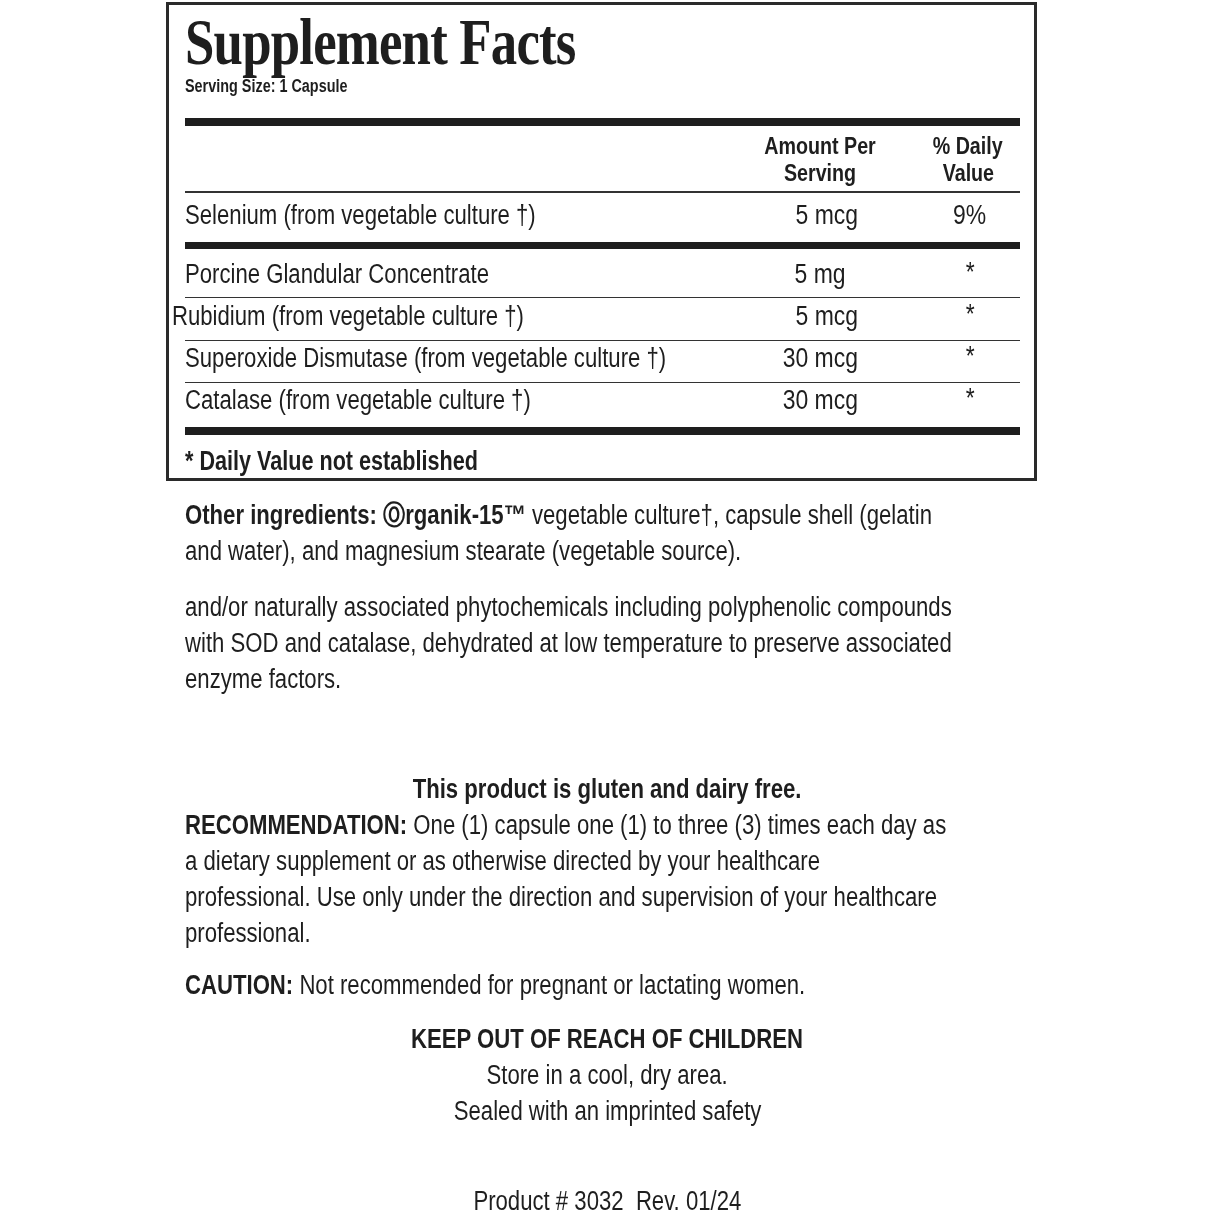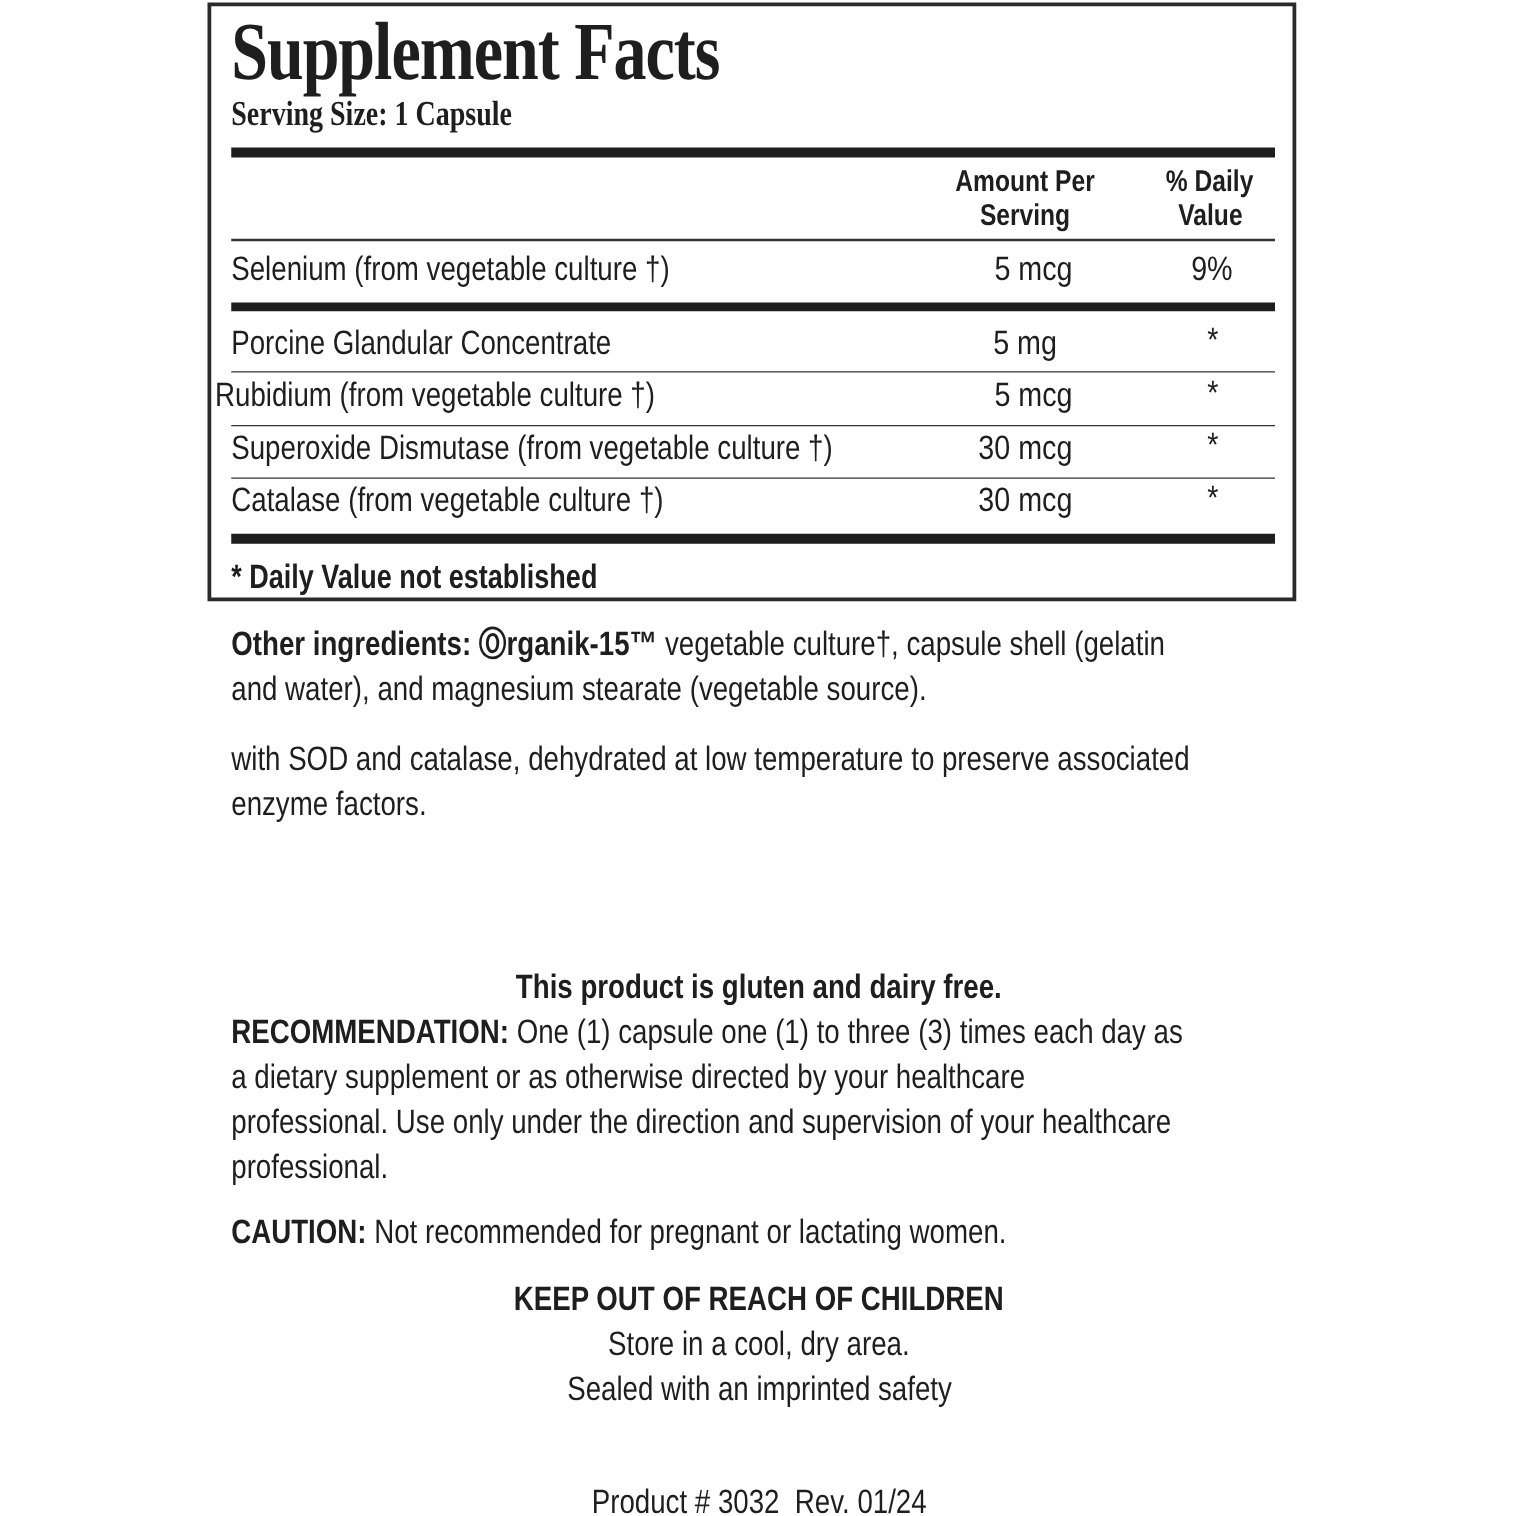--- a/index.html
+++ b/index.html
@@ -4,21 +4,21 @@
 <style>
   html, body { margin:0; padding:0; background:#ffffff; }
   body { width:1213px; height:1213px; position:relative; overflow:hidden;
          font-family:"Liberation Sans", sans-serif; color:#1e1e1e; }
   .cond { display:inline-block; transform-origin:left top; white-space:nowrap; }
   .box { position:absolute; left:166px; top:2px; width:871px; height:479px;
          border:3px solid #2a2a2a; box-sizing:border-box; }
   .abs { position:absolute; }
   .title { left:185px; top:4px; font-size:66px; font-weight:bold; letter-spacing:-1px;font-family:Liberation Serif, serif; }
   .title .cond { transform:scaleX(0.80); }
-  .serv { left:185px; top:76px; font-size:28px; font-weight:bold;font-family:Liberation Serif, serif; }
+  .serv { left:185px; top:76px; font-size:18px; font-weight:bold; }
   .serv .cond { transform:scaleX(0.80); }
   .bar { position:absolute; left:185px; width:835px; background:#1e1e1e; }
   .thin { position:absolute; left:185px; width:835px; height:2px; background:#333; }
   .hdr { font-size:24px; font-weight:bold; text-align:center; line-height:27px; }
   .hdr .cond { transform:scaleX(0.82); transform-origin:center top; }
   .row { font-size:27px; }
   .row .cond { transform:scaleX(0.82); }
   .amt { font-size:27px; text-align:center; width:140px; }
   .amt .cond { transform:scaleX(0.85); transform-origin:center top; }
   .dv { font-size:27px; text-align:center; width:100px; }
@@ -80,20 +80,21 @@
 <div class="bar" style="top:427px;height:8px;"></div>
 
 <div class="abs foot"><span class="cond">* Daily Value not established</span></div>
 
 <div class="para" style="top:497px;">
   <div><span class="cond"><span class="b">Other ingredients:</span> <span class="b">Ⓞrganik-15™</span><span> vegetable culture†, capsule shell (gelatin</span></span></div>
   <div><span class="cond">and water), and magnesium stearate (vegetable source).</span></div>
 </div>
 
 <div class="para" style="top:589px;">
+  <div><span class="cond">and/or naturally associated phytochemicals including polyphenolic compounds</span></div>
   <div><span class="cond">with SOD and catalase, dehydrated at low temperature to preserve associated</span></div>
   <div><span class="cond">enzyme factors.</span></div>
 </div>
 
 <div class="center b" style="top:751px;margin-top:20px;"><span class="cond">This product is gluten and dairy free.</span></div>
 
 <div class="para" style="top:807px;">
   <div><span class="cond"><span class="b">RECOMMENDATION:</span><span> One (1) capsule one (1) to three (3) times each day as</span></span></div>
   <div><span class="cond">a dietary supplement or as otherwise directed by your healthcare</span></div>
   <div><span class="cond">professional. Use only under the direction and supervision of your healthcare</span></div>

